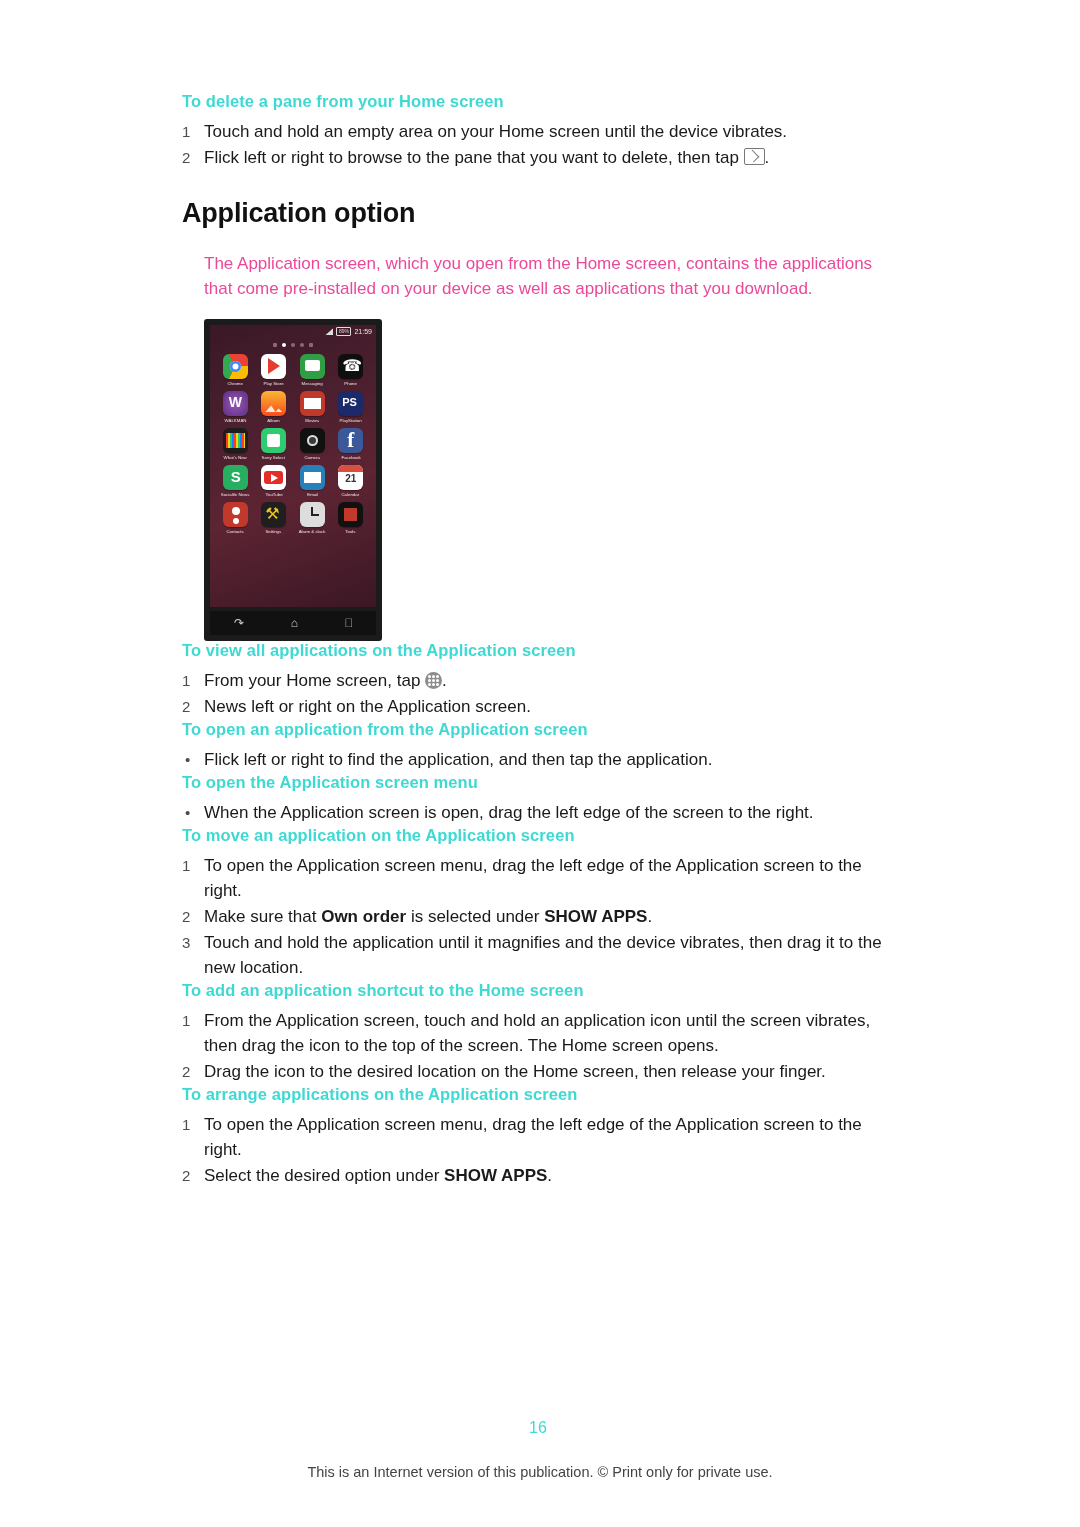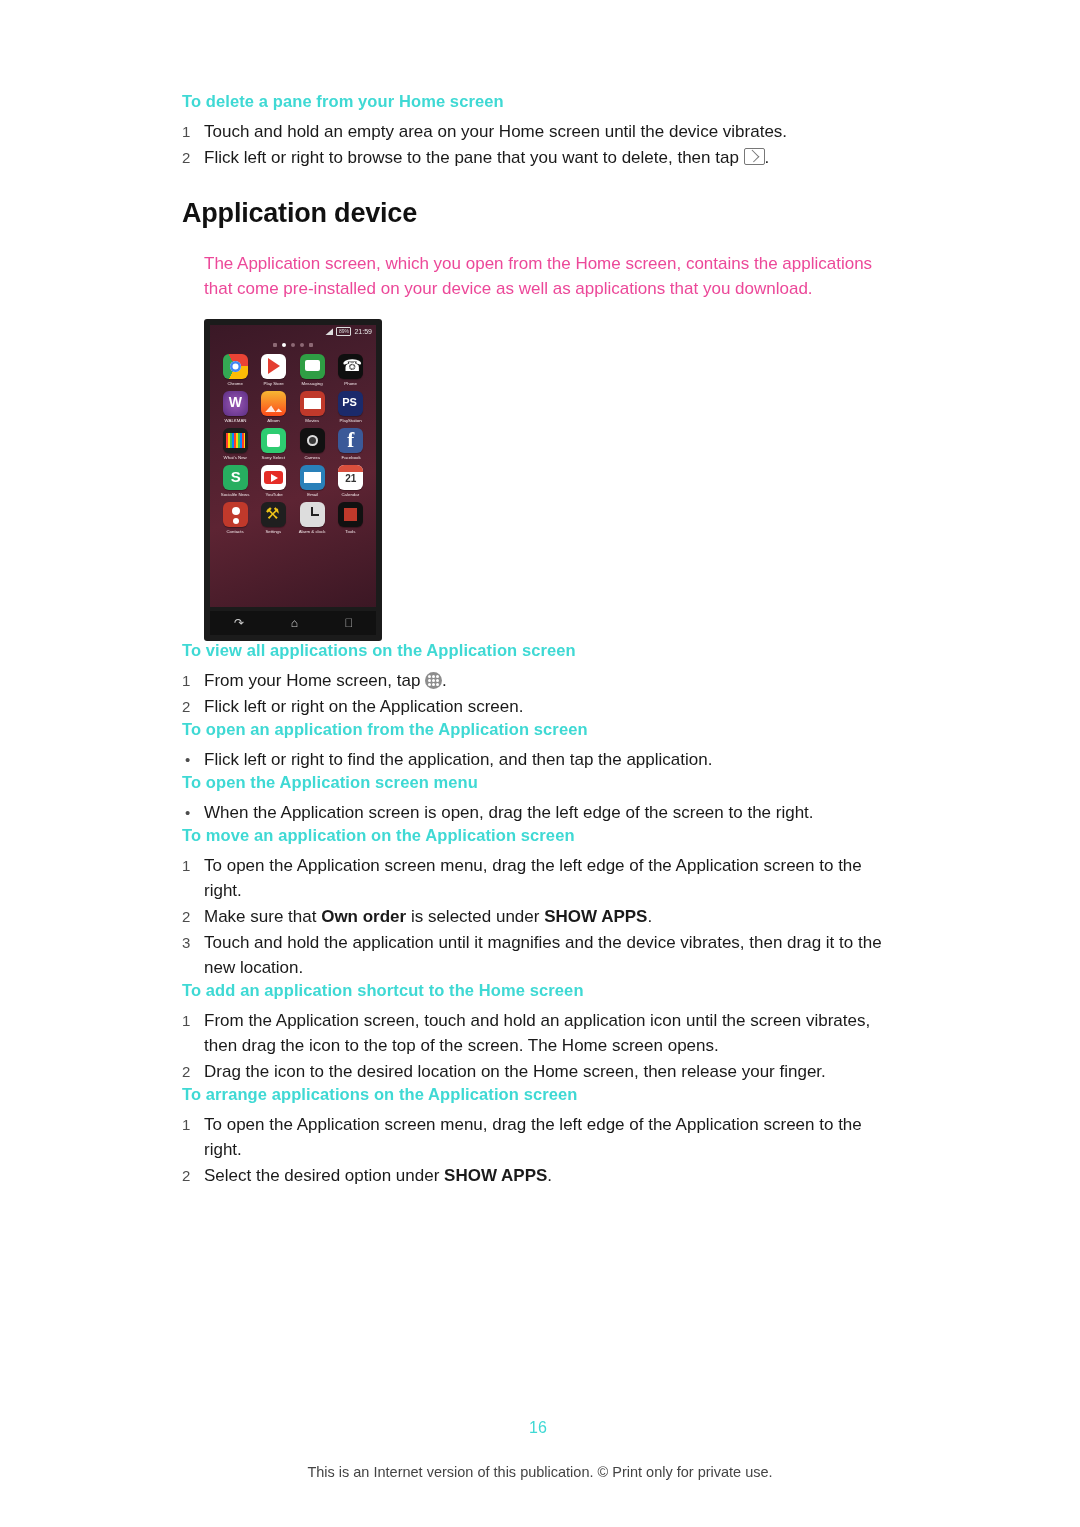--- a/index.html
+++ b/index.html
@@ -300,21 +300,21 @@
       <li>
         <span class="num">1</span>
         <span>Touch and hold an empty area on your Home screen until the device vibrates.</span>
       </li>
       <li>
         <span class="num">2</span>
         <span>Flick left or right to browse to the pane that you want to delete, then tap </span><span class="inline-icon icon-remove-pane"></span><span>.</span>
       </li>
     </ol>
 
-    <h1 class="title">Application device</h1>
+    <h1 class="title">Application option</h1>
 
     <p class="body">The Application screen, which you open from the Home screen, contains the applications that come pre-installed on your device as well as applications that you download.</p>
 
     <div class="phone">
       <div class="phone-screen">
         <div class="statusbar">
           <span class="sig"></span>
           <span class="batt">89%</span>
           <span>21:59</span>
         </div>
@@ -420,21 +420,21 @@
     </div>
 
     <h3 class="sub sub-spaced">To view all applications on the Application screen</h3>
     <ol class="steps">
       <li>
         <span class="num">1</span>
         <span>From your Home screen, tap </span><span class="inline-icon icon-appdrawer"><i style="left:3px;top:3px"></i><i style="left:7px;top:3px"></i><i style="left:11px;top:3px"></i><i style="left:3px;top:7px"></i><i style="left:7px;top:7px"></i><i style="left:11px;top:7px"></i><i style="left:3px;top:11px"></i><i style="left:7px;top:11px"></i><i style="left:11px;top:11px"></i></span><span>.</span>
       </li>
       <li>
         <span class="num">2</span>
-        <span>Flick left or right on the Application screen.</span>
+        <span>News left or right on the Application screen.</span>
       </li>
     </ol>
 
     <h3 class="sub sub-spaced">To open an application from the Application screen</h3>
     <ul class="bullets">
       <li>
         <span class="dot">•</span>
         <span>Flick left or right to find the application, and then tap the application.</span>
       </li>
     </ul>

